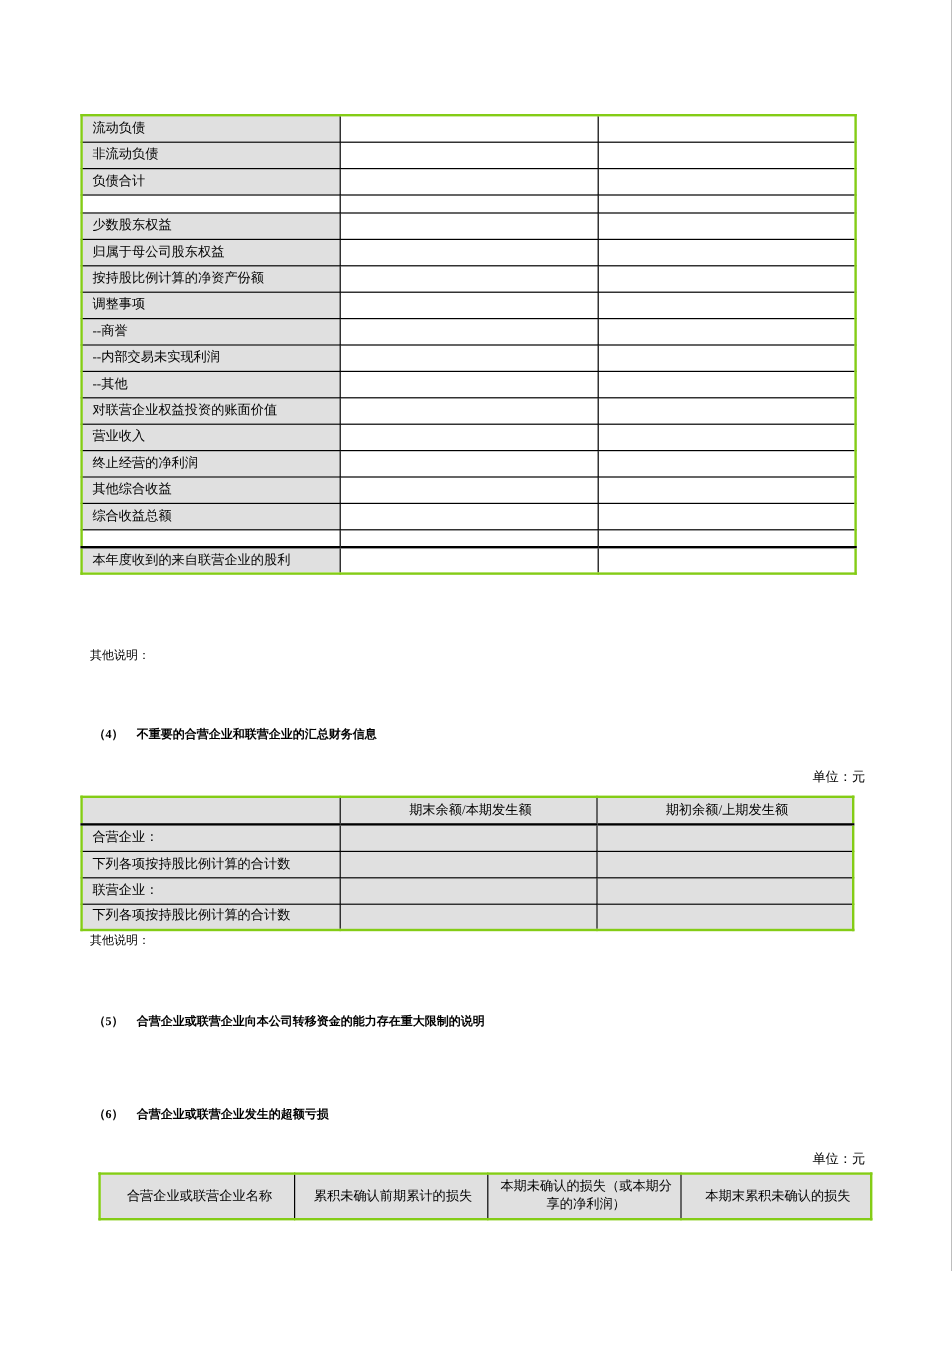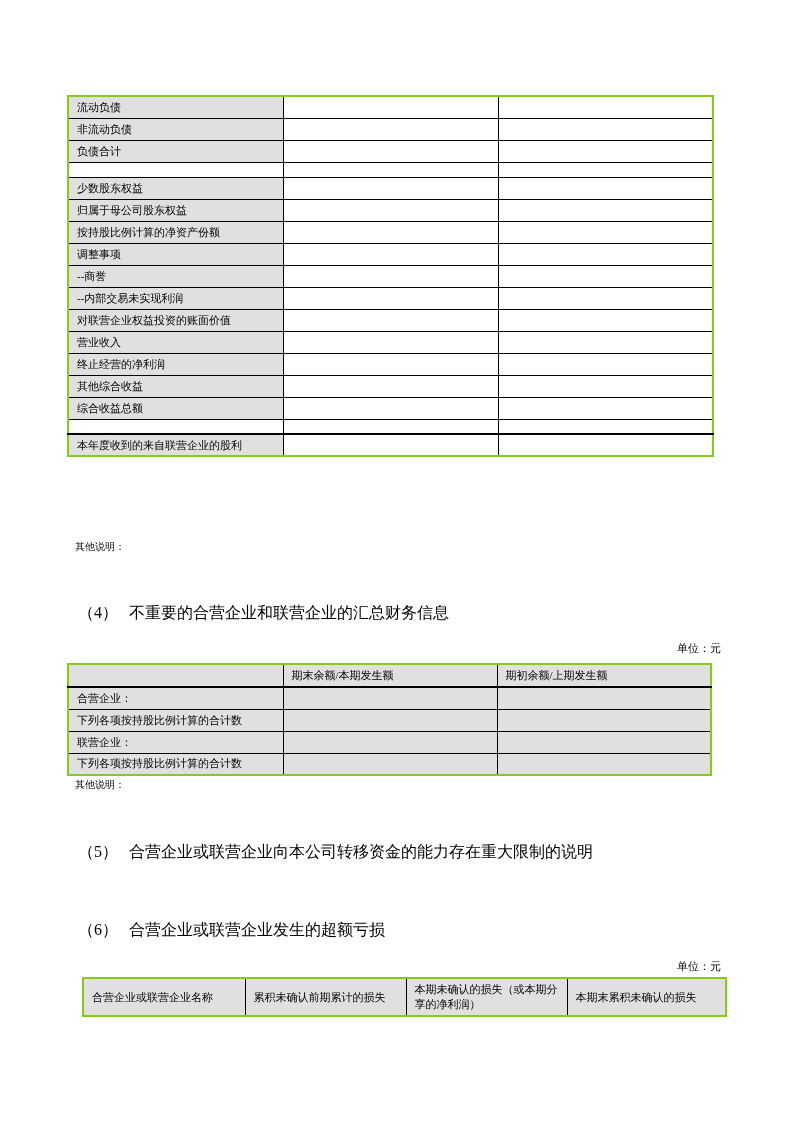--- a/index.html
+++ b/index.html
@@ -15,27 +15,27 @@
   table.t td{
     border:1px solid #000;font-size:11px;line-height:15px;
     padding:1px 4px 1px 8px;vertical-align:middle;overflow:hidden;
   }
   tr.rn{height:22px;}   
   tr.rs{height:15px;}   
   tr.rt{height:36px;}   
   tr.rh{height:23px;}   
   tr.rh6{height:38px;}  
   td.gray{background:#e0e0e0;}
-  td.center{text-align:left;padding:1px 5px;}
+  td.center{text-align:center;padding:1px 5px;}
   td.pr24{padding-right:24px;}
   tr.hb2 td{border-bottom:2px solid #000;}
   tr.bt2 td{border-top:2px solid #000;}
   .note{position:absolute;font-size:10px;line-height:14px;}
   .unit{position:absolute;font-size:11px;line-height:14px;text-align:center;}
-  .heading{position:absolute;font-weight:normal;font-size:16px;line-height:17px;white-space:nowrap;}
+  .heading{position:absolute;font-weight:bold;font-size:10px;line-height:17px;white-space:nowrap;}
   .heading .num{margin-right:11px;}
 </style>
 </head>
 <body>
 
 <div id="page">
 
   <table class="t" style="left:67px;top:95px;width:645px;">
     <colgroup>
         <col style="width:215px">
@@ -83,20 +83,25 @@
         <td></td>
         <td></td>
       </tr>
       <tr class="rn">
         <td class="gray">--商誉</td>
         <td></td>
         <td></td>
       </tr>
       <tr class="rn">
         <td class="gray">--内部交易未实现利润</td>
+        <td></td>
+        <td></td>
+      </tr>
+      <tr class="rn">
+        <td class="gray">--其他</td>
         <td></td>
         <td></td>
       </tr>
       <tr class="rn">
         <td class="gray">对联营企业权益投资的账面价值</td>
         <td></td>
         <td></td>
       </tr>
       <tr class="rn">
         <td class="gray">营业收入</td>

